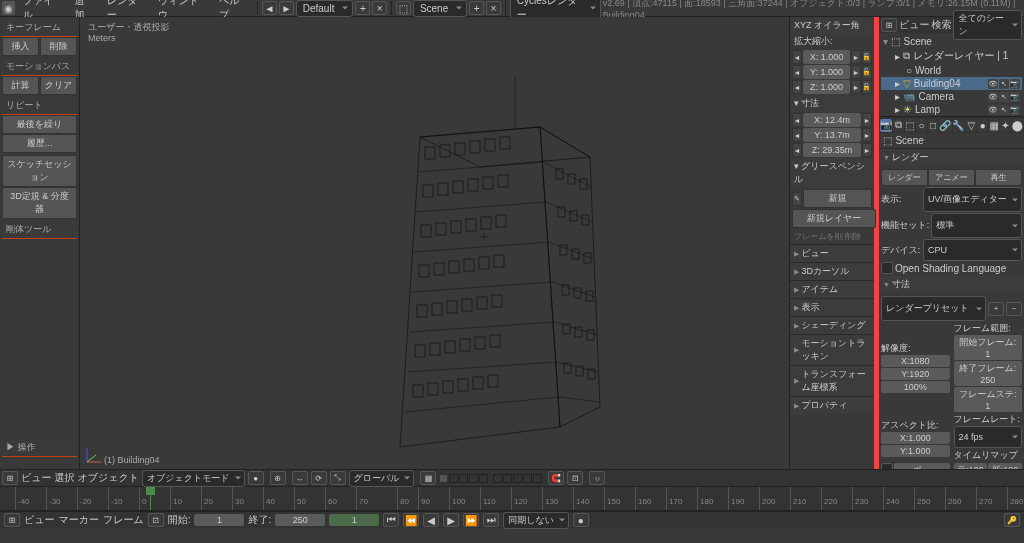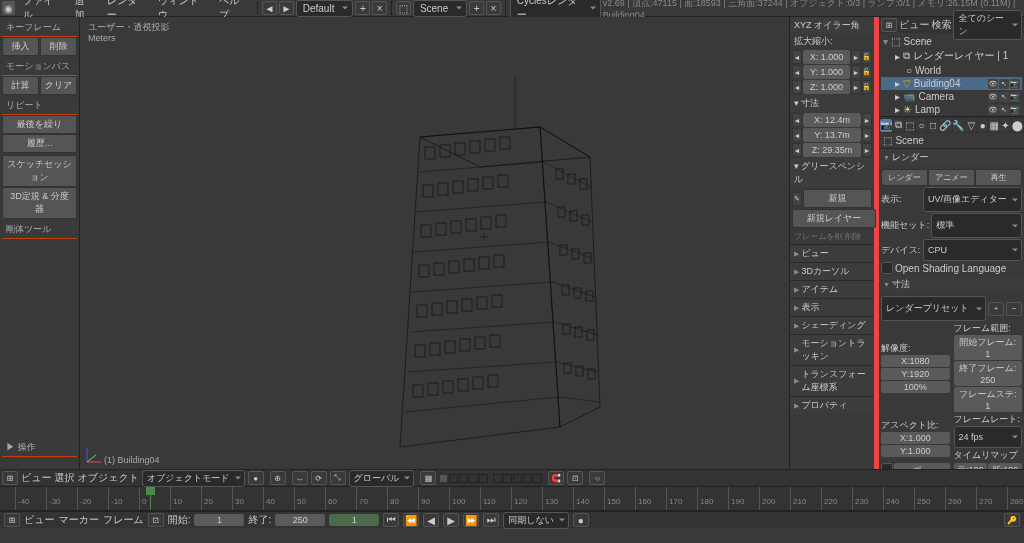--- a/index.html
+++ b/index.html
@@ -498,21 +498,21 @@
       <div class="timeline-tick" style="left: 77px;">-20</div>
       <div class="timeline-tick" style="left: 108px;">-10</div>
       <div class="timeline-tick" style="left: 139px;">0</div>
       <div class="timeline-tick" style="left: 170px;">10</div>
       <div class="timeline-tick" style="left: 201px;">20</div>
       <div class="timeline-tick" style="left: 232px;">30</div>
       <div class="timeline-tick" style="left: 263px;">40</div>
       <div class="timeline-tick" style="left: 294px;">50</div>
       <div class="timeline-tick" style="left: 325px;">60</div>
       <div class="timeline-tick" style="left: 356px;">70</div>
-      <div class="timeline-tick" style="left: 387px;">80</div>
+      <div class="timeline-tick" style="left: 397px;">80</div>
       <div class="timeline-tick" style="left: 418px;">90</div>
       <div class="timeline-tick" style="left: 449px;">100</div>
       <div class="timeline-tick" style="left: 480px;">110</div>
       <div class="timeline-tick" style="left: 511px;">120</div>
       <div class="timeline-tick" style="left: 542px;">130</div>
       <div class="timeline-tick" style="left: 573px;">140</div>
       <div class="timeline-tick" style="left: 604px;">150</div>
       <div class="timeline-tick" style="left: 635px;">160</div>
       <div class="timeline-tick" style="left: 666px;">170</div>
       <div class="timeline-tick" style="left: 697px;">180</div>

